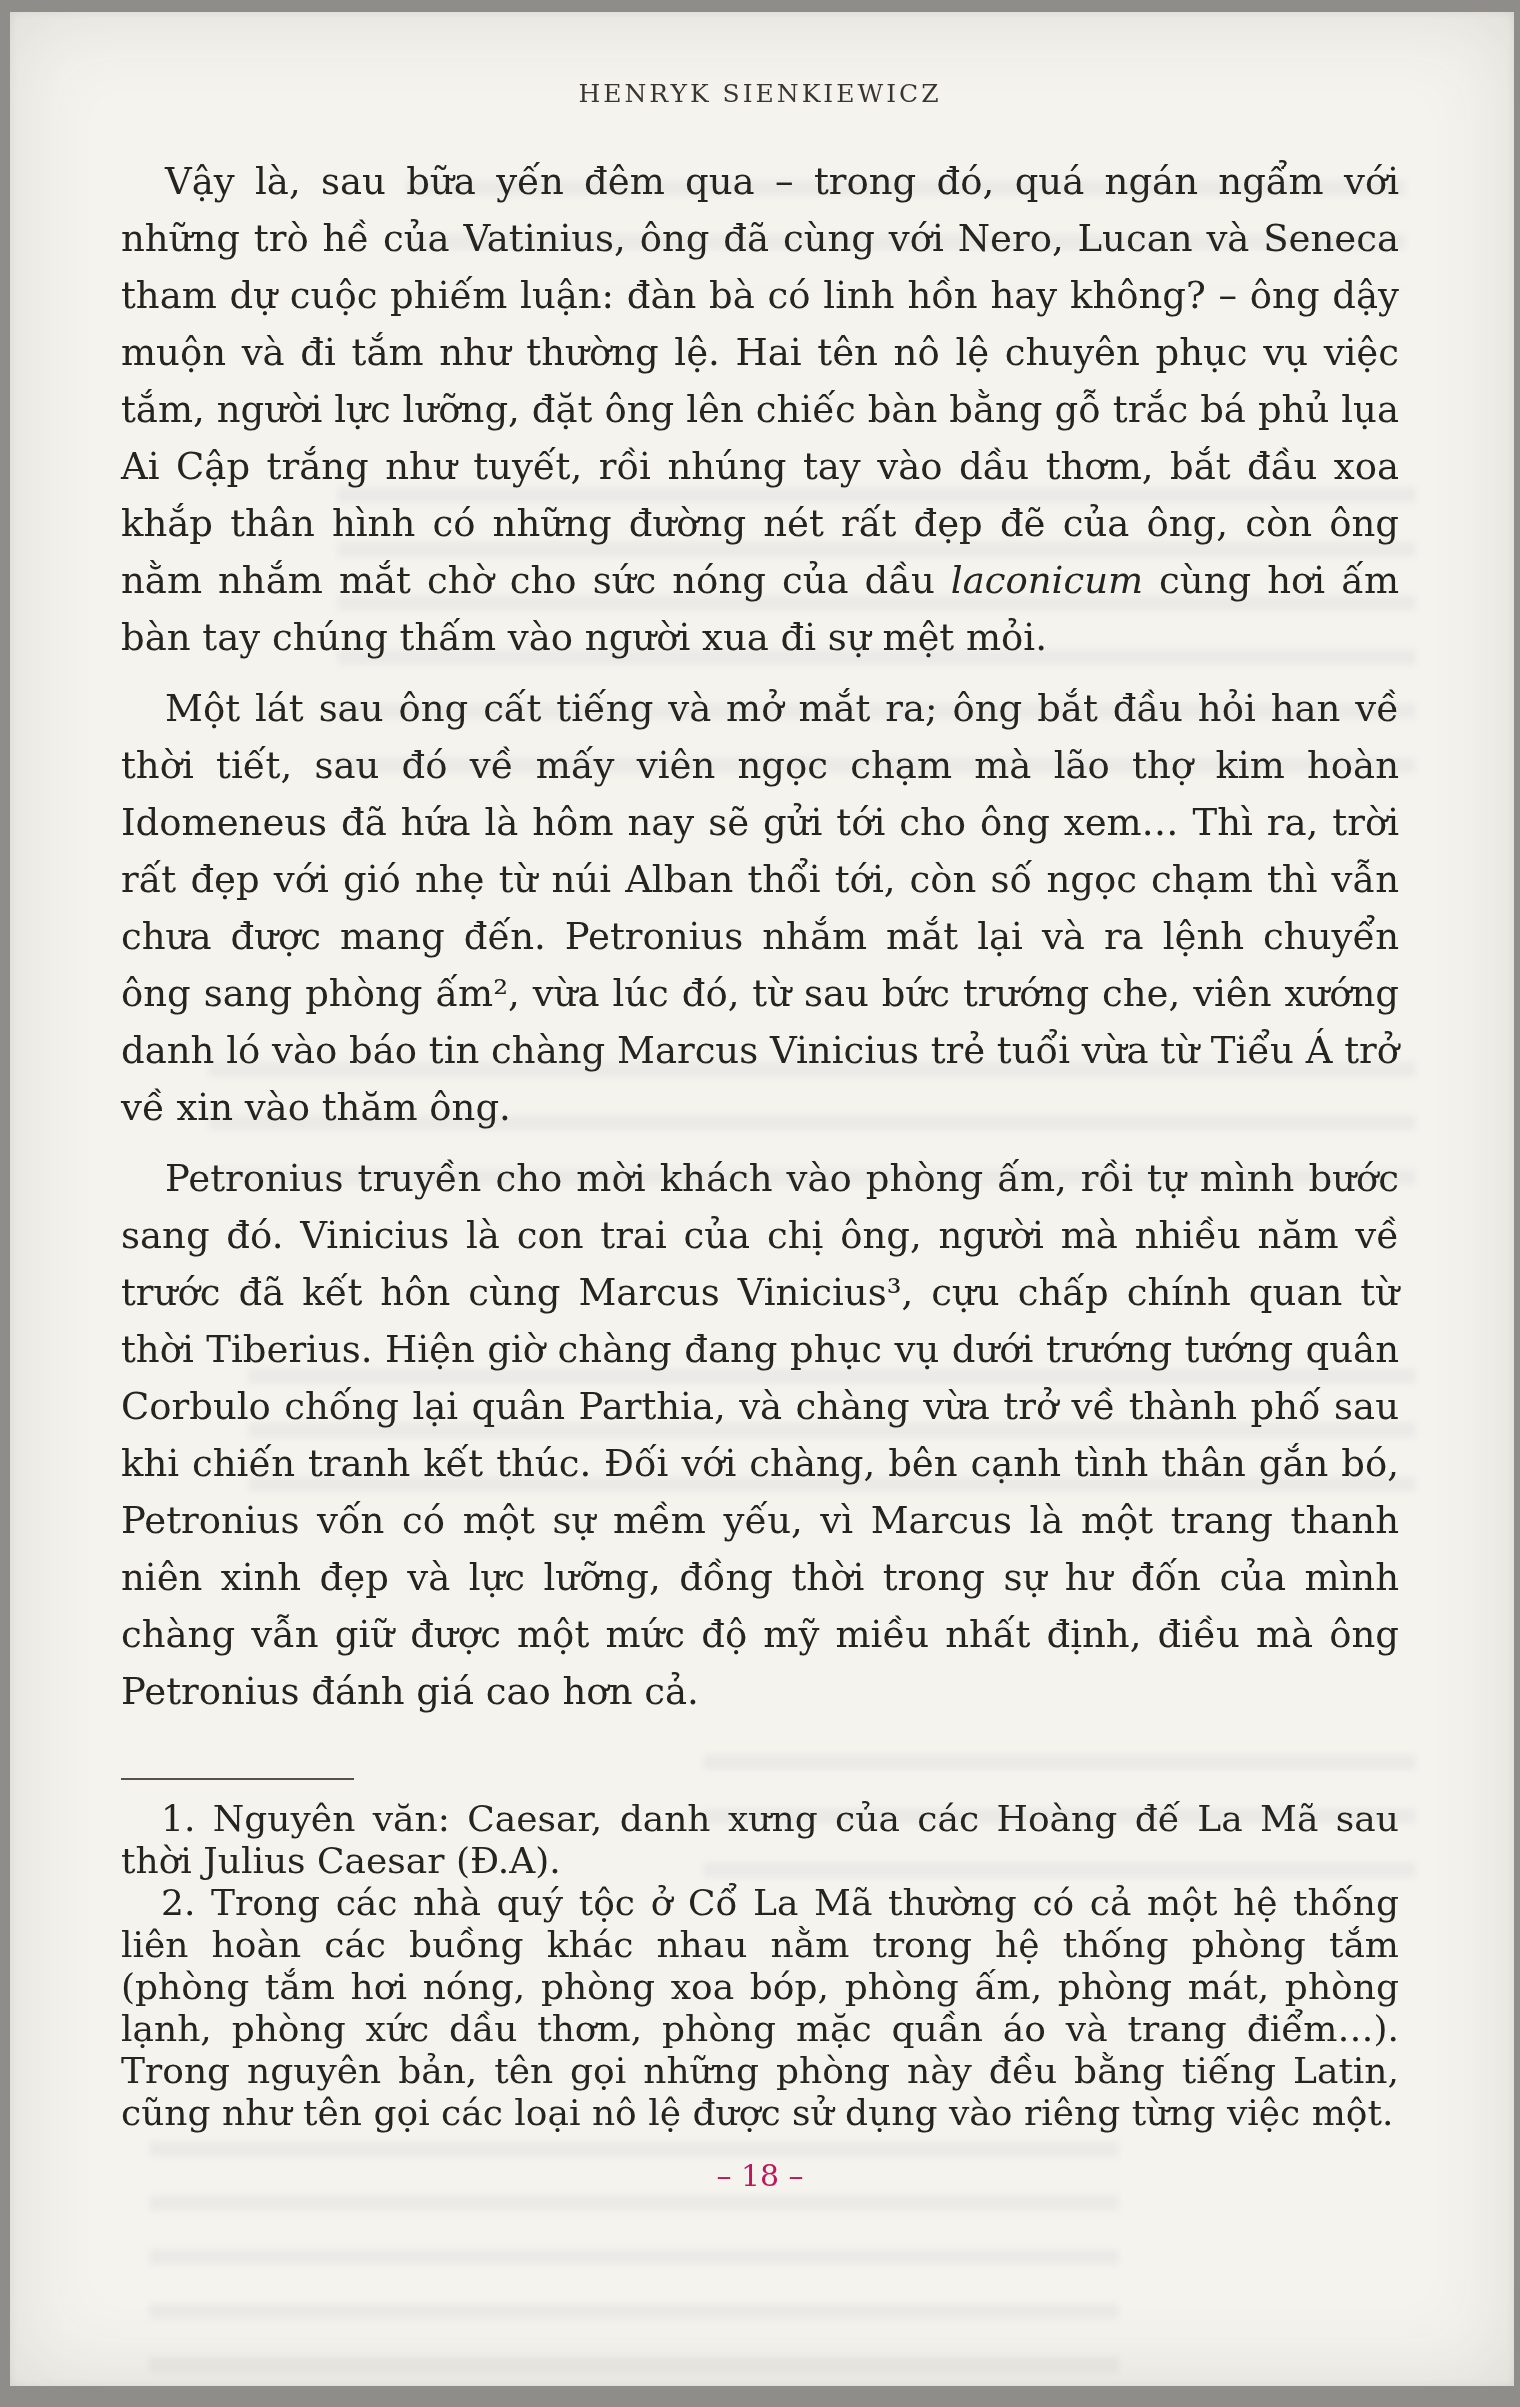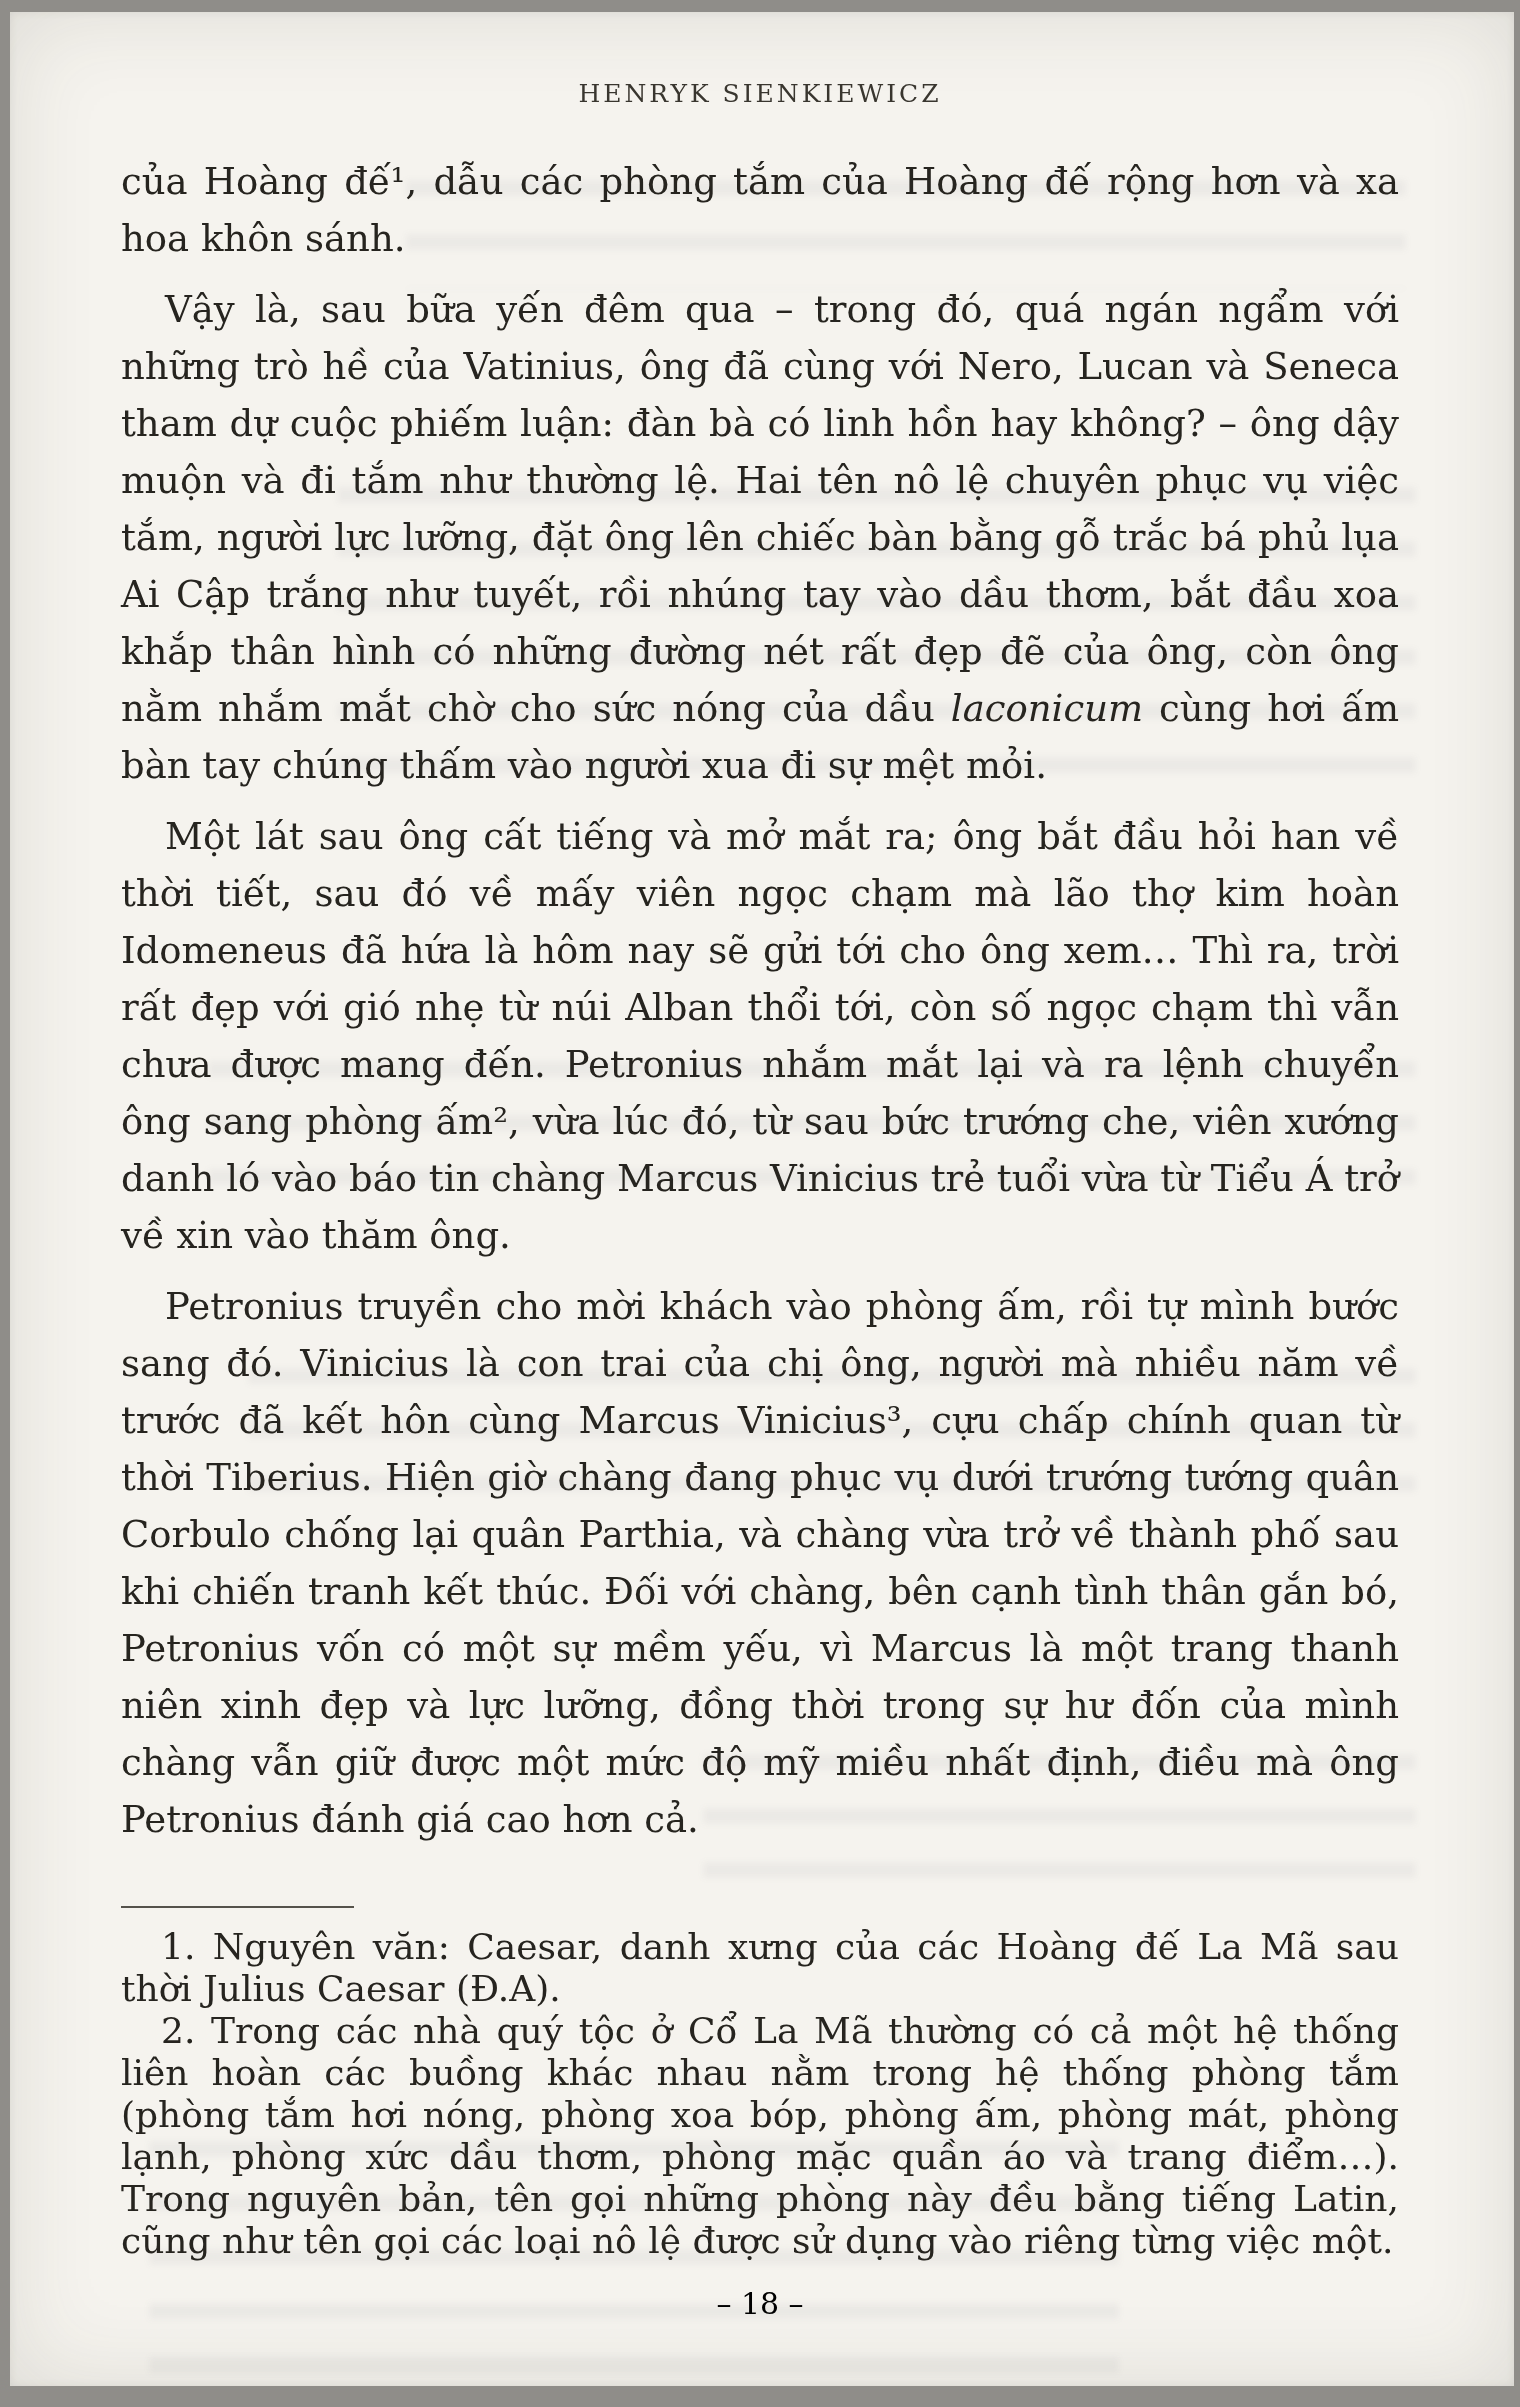--- a/index.html
+++ b/index.html
@@ -61,21 +61,21 @@
   .footnotes p {
     margin: 0;
     text-indent: 40px;
   }
   .page-number {
     text-align: center;
     text-align-last: center;
     font-size: 30px;
     line-height: 36px;
     margin-top: 24px;
-    color: #000000;
+    color: #be185d;
   }
   
   .ghost {
     position: absolute;
     z-index: 1;
     filter: blur(3px);
     opacity: .55;
     background: repeating-linear-gradient(180deg,
       rgba(112,114,128,.12) 0 16px,
       rgba(112,114,128,0) 16px 54px);
@@ -94,21 +94,20 @@
     <div class="ghost" style="left:238px; top:1356px; width:1168px; height:158px;"></div>
     <div class="ghost" style="left:693px; top:1742px; width:713px; height:149px;"></div>
     <div class="ghost" style="left:139px; top:2129px; width:970px; height:238px;"></div>
 
     <div class="content">
 
       <div class="running-head">HENRYK SIENKIEWICZ</div>
 
       <div class="bodytext">
 
-        <p>của Hoàng đế¹, dẫu các phòng tắm của Hoàng đế rộng hơn và xa hoa khôn sánh.</p>
 
         <p class="indent"><span>Vậy là, sau bữa yến đêm qua – trong đó, quá ngán ngẩm với những trò hề của Vatinius, ông đã cùng với Nero, Lucan và Seneca tham dự cuộc phiếm luận: đàn bà có linh hồn hay không? – ông dậy muộn và đi tắm như thường lệ. Hai tên nô lệ chuyên phục vụ việc tắm, người lực lưỡng, đặt ông lên chiếc bàn bằng gỗ trắc bá phủ lụa Ai Cập trắng như tuyết, rồi nhúng tay vào dầu thơm, bắt đầu xoa khắp thân hình có những đường nét rất đẹp đẽ của ông, còn ông nằm nhắm mắt chờ cho sức nóng của dầu </span><i>laconicum</i><span> cùng hơi ấm bàn tay chúng thấm vào người xua đi sự mệt mỏi.</span></p>
 
         <p class="indent">Một lát sau ông cất tiếng và mở mắt ra; ông bắt đầu hỏi han về thời tiết, sau đó về mấy viên ngọc chạm mà lão thợ kim hoàn Idomeneus đã hứa là hôm nay sẽ gửi tới cho ông xem… Thì ra, trời rất đẹp với gió nhẹ từ núi Alban thổi tới, còn số ngọc chạm thì vẫn chưa được mang đến. Petronius nhắm mắt lại và ra lệnh chuyển ông sang phòng ấm², vừa lúc đó, từ sau bức trướng che, viên xướng danh ló vào báo tin chàng Marcus Vinicius trẻ tuổi vừa từ Tiểu Á trở về xin vào thăm ông.</p>
 
         <p class="indent">Petronius truyền cho mời khách vào phòng ấm, rồi tự mình bước sang đó. Vinicius là con trai của chị ông, người mà nhiều năm về trước đã kết hôn cùng Marcus Vinicius³, cựu chấp chính quan từ thời Tiberius. Hiện giờ chàng đang phục vụ dưới trướng tướng quân Corbulo chống lại quân Parthia, và chàng vừa trở về thành phố sau khi chiến tranh kết thúc. Đối với chàng, bên cạnh tình thân gắn bó, Petronius vốn có một sự mềm yếu, vì Marcus là một trang thanh niên xinh đẹp và lực lưỡng, đồng thời trong sự hư đốn của mình chàng vẫn giữ được một mức độ mỹ miều nhất định, điều mà ông Petronius đánh giá cao hơn cả.</p>
       </div>
 
       <hr class="footnote-sep">
 

